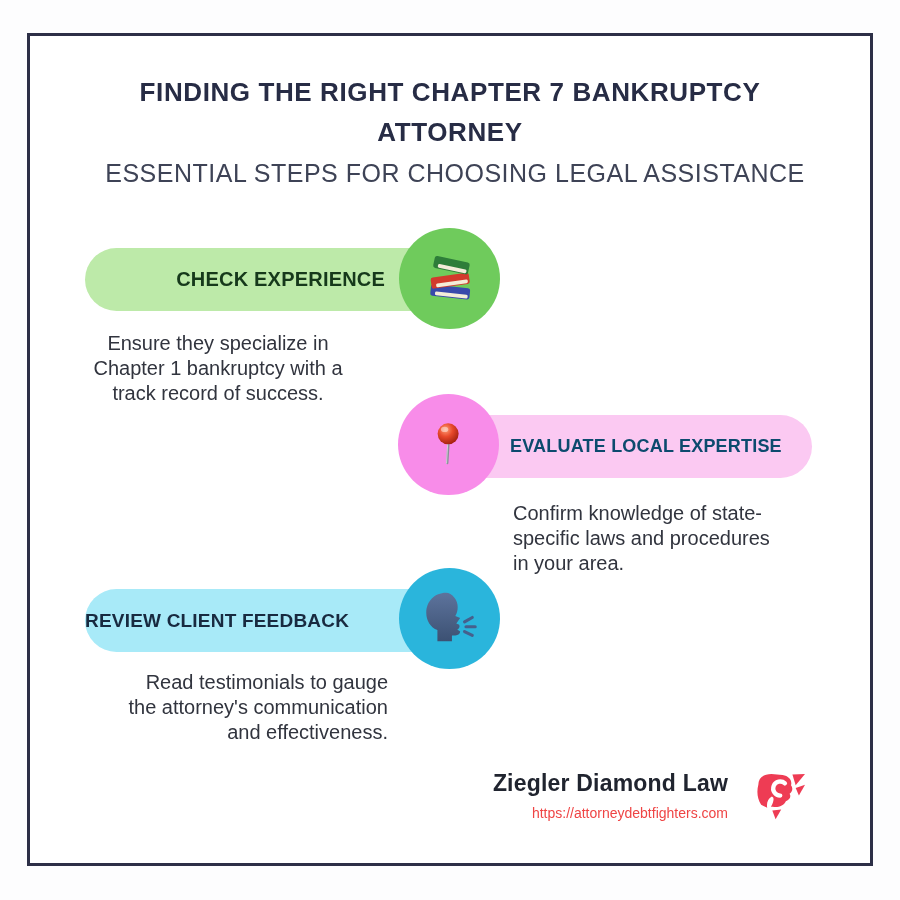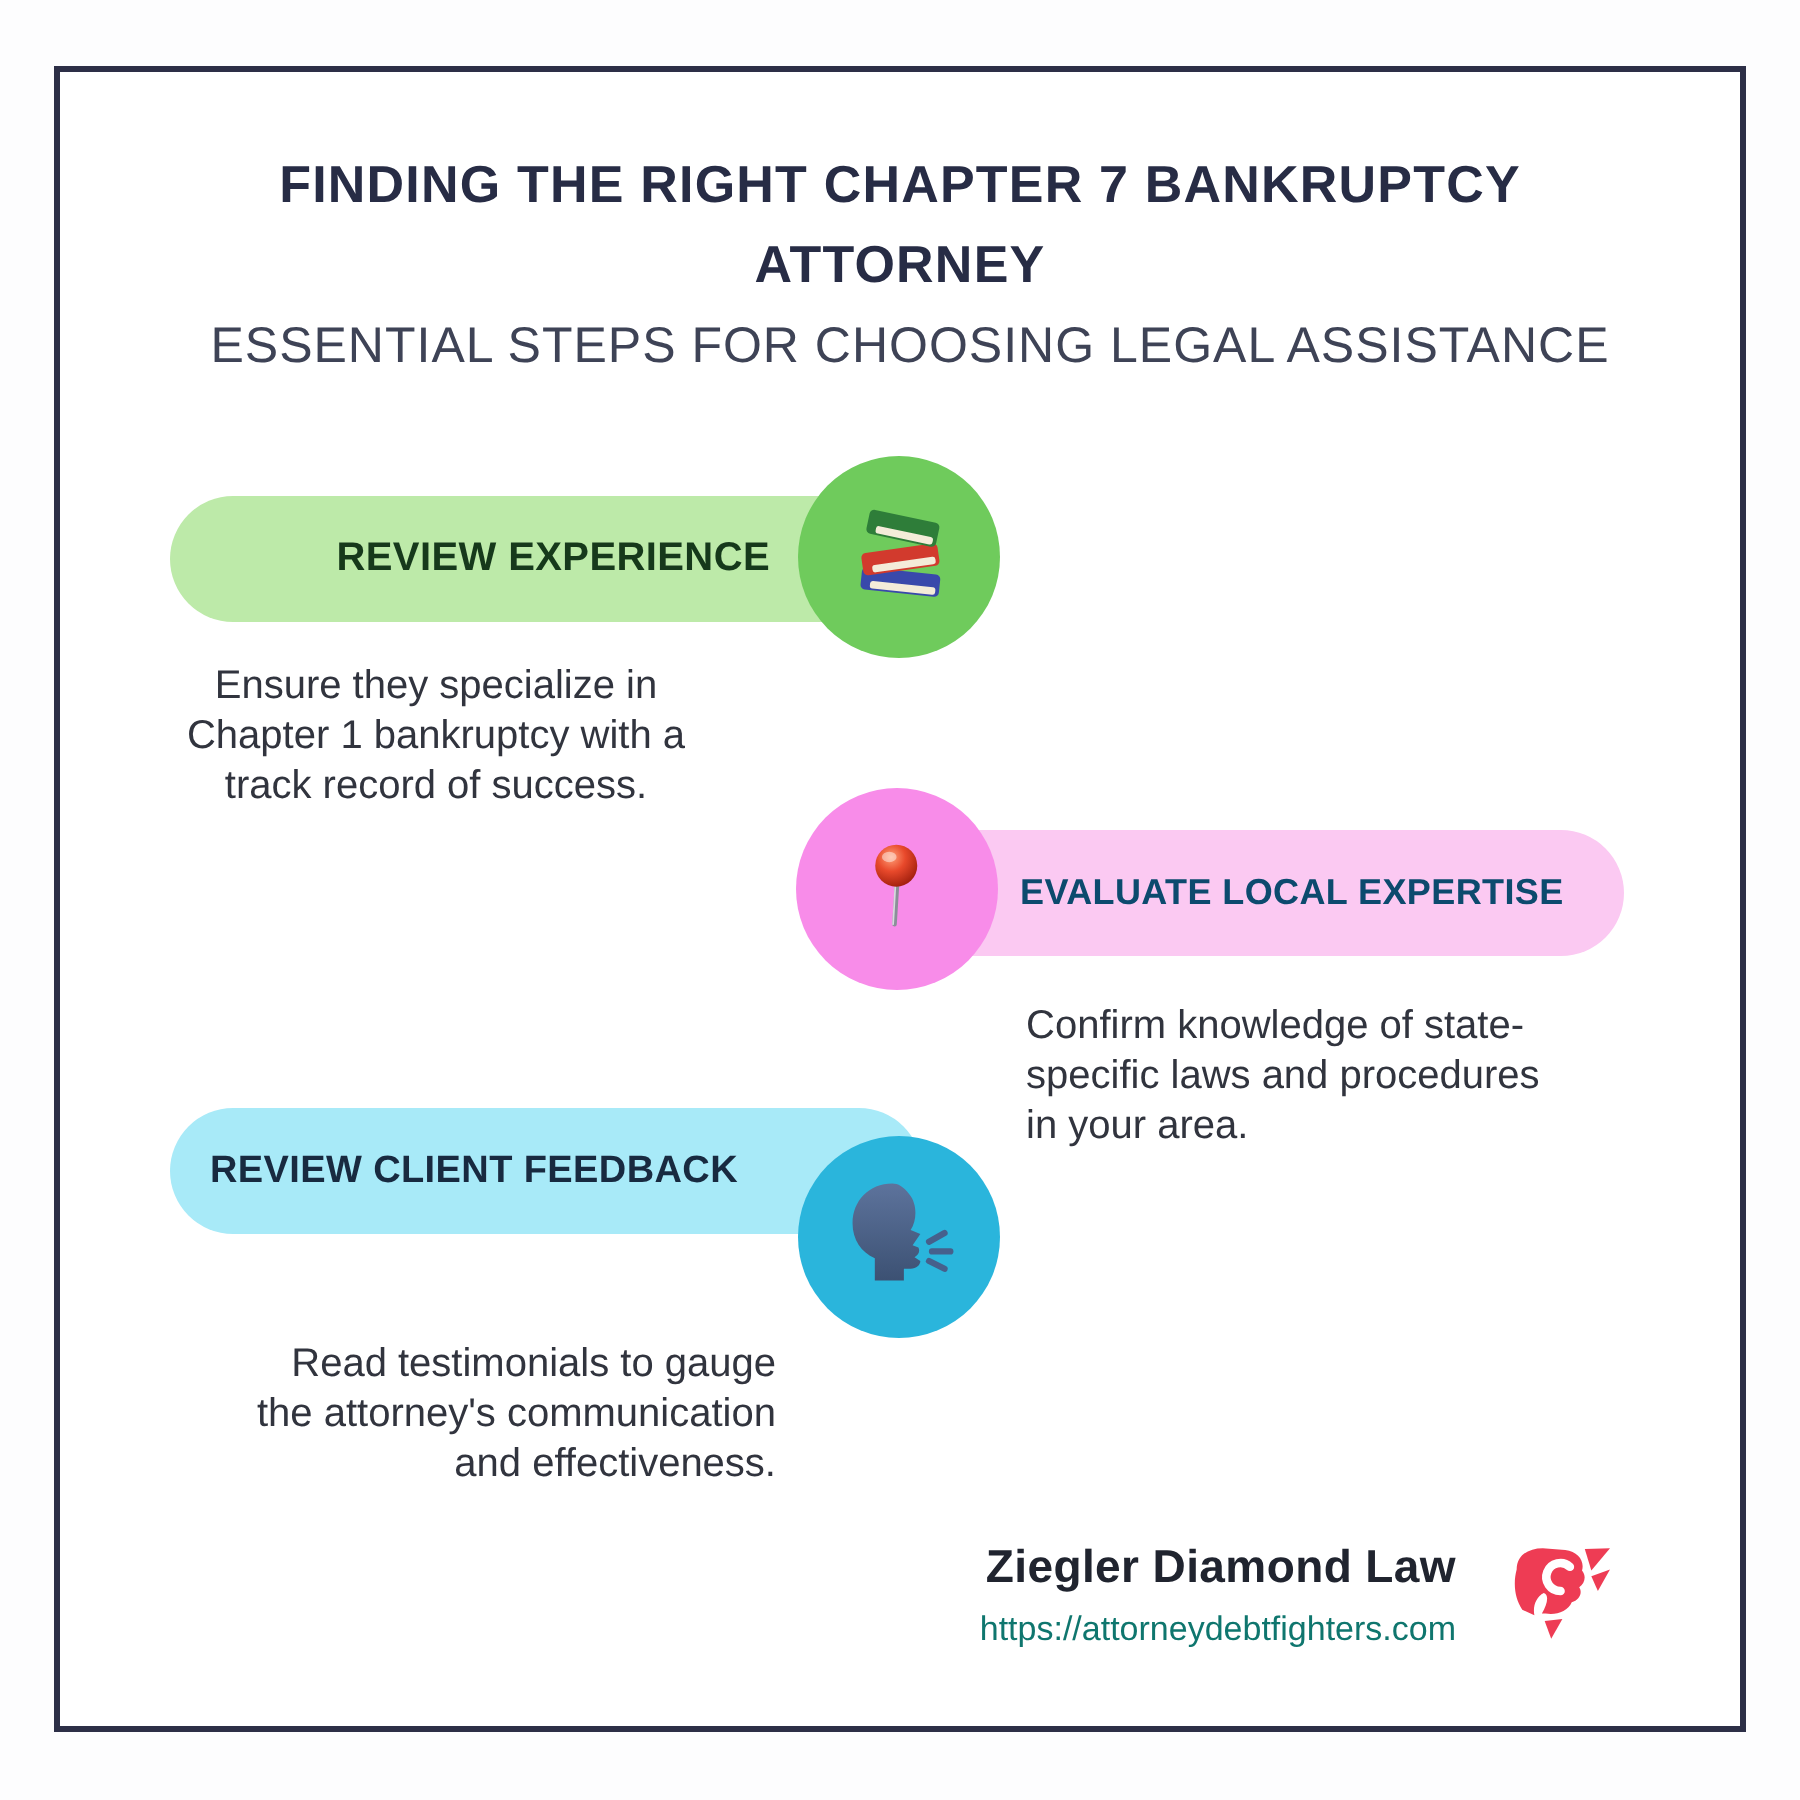--- a/index.html
+++ b/index.html
@@ -21,49 +21,49 @@
             display:flex; align-items:center; justify-content:center; z-index:2; }
 
   .pill-1 { left:85px;  top:248px; width:376px; background:#bdeaa9; justify-content:flex-end; padding-right:76px; }
   .pill-1 .pill-label { color:#16391b; font-size:20px; }
   .circle-1 { left:399px; top:228px; background:#6fcb5c; }
 
   .pill-2 { left:448px; top:415px; width:364px; background:#fbc9f2; justify-content:flex-start; padding-left:62px; }
   .pill-2 .pill-label { color:#0c4a6e; font-size:18px; }
   .circle-2 { left:398px; top:394px; background:#f88ce9; }
 
-  .pill-3 { left:85px;  top:554px; width:376px; background:#a8eaf8; justify-content:center; padding-right:72px; }
+  .pill-3 { left:85px;  top:589px; width:376px; background:#a8eaf8; justify-content:flex-start; padding-right:72px; }
   .pill-3 .pill-label { color:#182a40; font-size:19px; }
   .circle-3 { left:399px; top:568px; background:#2ab5dc; }
 
   .desc { position:absolute; font-size:20px; line-height:25px; color:#31343e; z-index:0; }
   .desc-1 { right:512px; top:331px; width:340px; text-align:center; }
   .desc-2 { left:513px;  top:501px; width:320px; text-align:left; }
   .desc-3 { right:512px; top:670px; width:340px; text-align:right; }
 
   
   .footer-text { position:absolute; right:172px; top:770px; text-align:right; }
   .brand-name { font-size:23px; font-weight:bold; color:#20242f; letter-spacing:.2px; }
-  .brand-url { margin-top:8px; font-size:17px; color:#0f766e; }
+  .brand-url { margin-top:8px; font-size:14px; color:#ef4444; }
   .brand-logo { position:absolute; left:749px; top:766px; }
 </style>
 </head>
 <body>
 
 <div class="canvas">
   <div class="frame"></div>
 
   <div class="header">
     <div class="title-line">FINDING THE RIGHT CHAPTER 7 BANKRUPTCY</div>
     <div class="title-line">ATTORNEY</div>
     <div class="subtitle">ESSENTIAL STEPS FOR CHOOSING LEGAL ASSISTANCE</div>
   </div>
 
   <div class="pill pill-1">
-    <span class="pill-label">REVIEW EXPERIENCE</span>
+    <span class="pill-label">CHECK EXPERIENCE</span>
   </div>
   <div class="circle circle-1">
     <span>
       <svg width="60" height="60" viewBox="0 0 64 64">
         <g transform="rotate(6 32 50)">
           <rect x="11" y="42" width="42" height="12" rx="2.5" fill="#3949ab"></rect>
           <rect x="16" y="49" width="35" height="4" rx="1.5" fill="#f4ecd9"></rect>
         </g>
         <g transform="rotate(-8 32 38)">
           <rect x="12" y="30" width="41" height="12" rx="2.5" fill="#d23a2d"></rect>

